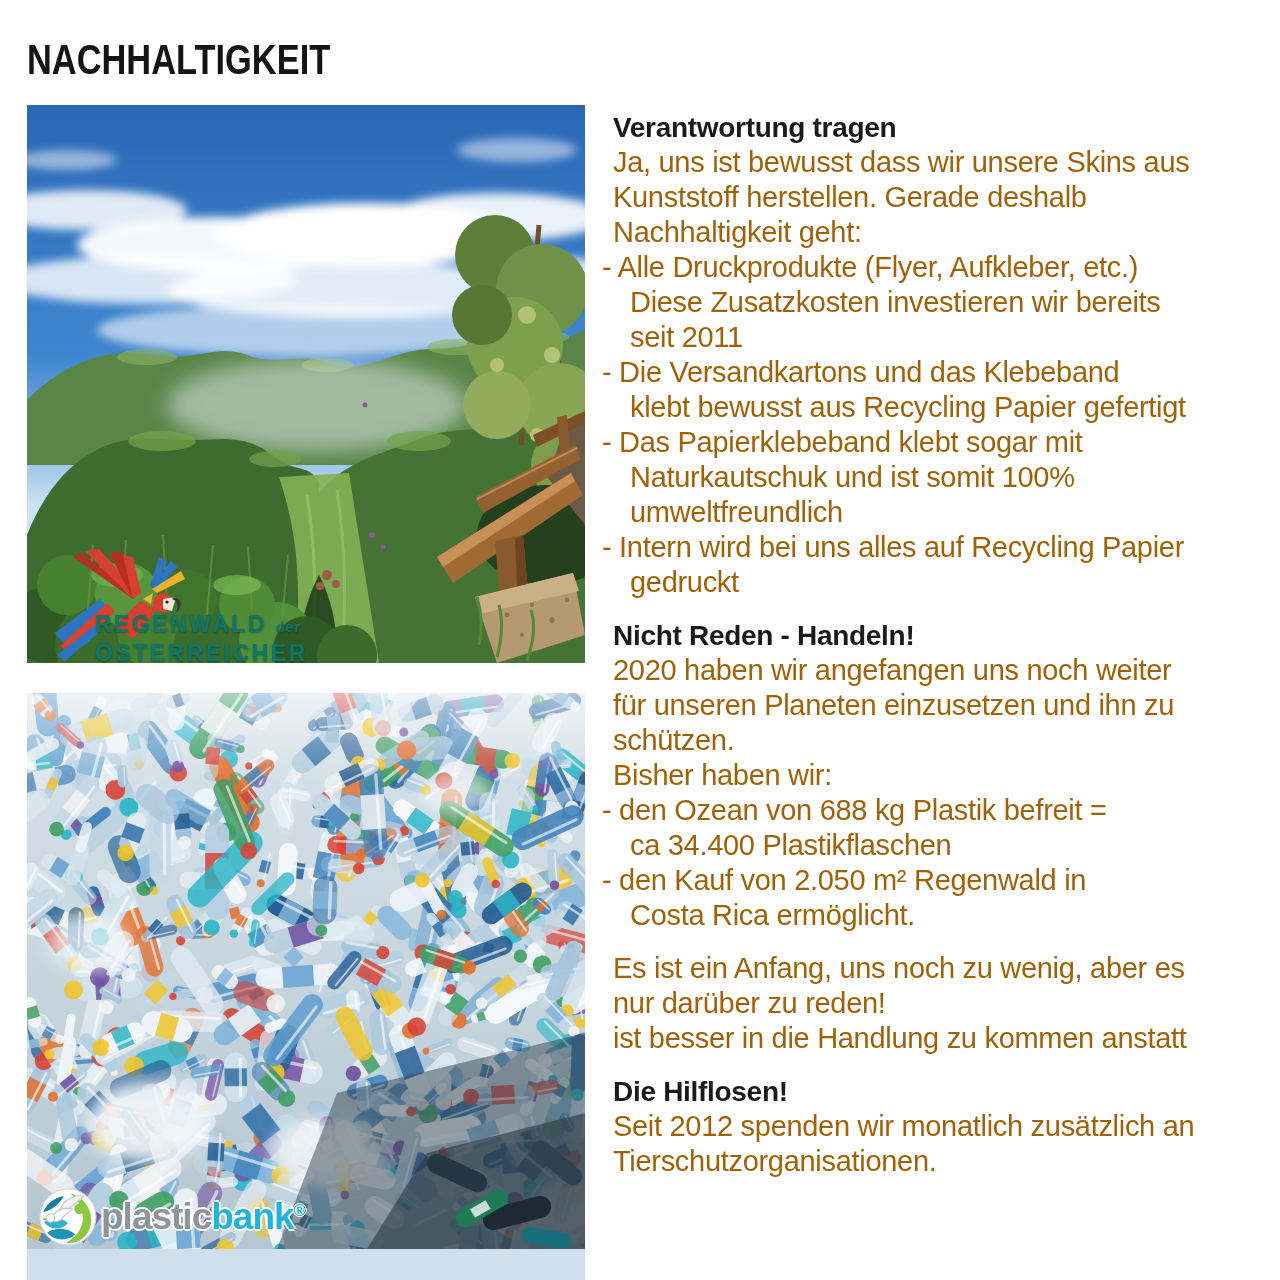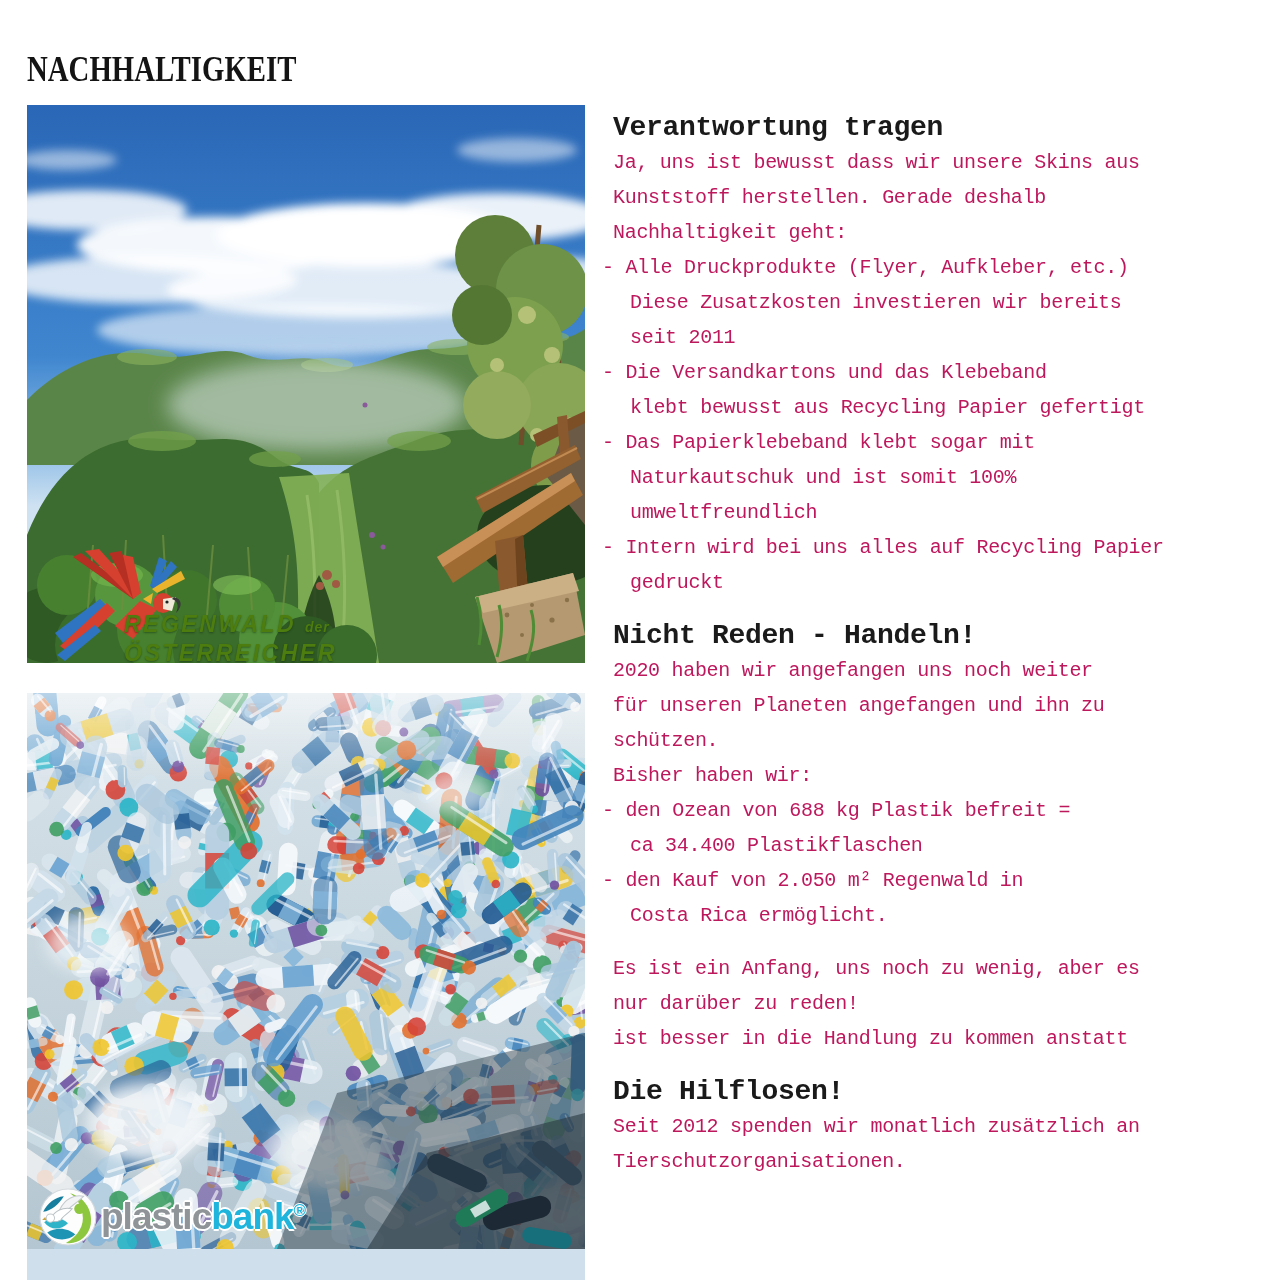--- a/index.html
+++ b/index.html
@@ -1,52 +1,52 @@
 <!DOCTYPE html>
 <html><head>
 <meta charset="utf-8">
 <style>
   html,body{margin:0;padding:0;background:#ffffff;}
   body{width:1280px;height:1280px;overflow:hidden;position:relative;
        font-family:"Liberation Sans",sans-serif;color:#232323;}
   .page{position:absolute;inset:0;background:#fff;}
 
-  .title{position:absolute;left:27px;top:24px;font-size:36px;font-weight:bold;
-         color:#141414;white-space:nowrap;font-family:Liberation Serif, serif;}
+  .title{position:absolute;left:27px;top:6px;font-size:43px;font-weight:bold;
+         color:#141414;white-space:nowrap;}
   .title .squeeze{display:inline-block;transform:scaleX(.8);transform-origin:left center;
          letter-spacing:0px;}
 
   .photo{position:absolute;left:27px;width:558px;overflow:hidden;background:#cfe0ec;}
   .photo svg{display:block;}
   #photo-rainforest{top:105px;height:558px;}
   #photo-plastic{top:693px;height:668px;}
 
   
-  .rf-logo{position:absolute;left:97px;top:506px;line-height:26px;
-           color:#4d7c0f;font-weight:bold;letter-spacing:2.5px;font-size:23px;
-           text-shadow:0 1px 2px rgba(10,40,15,.45);white-space:nowrap;font-style:italic;}
+  .rf-logo{position:absolute;left:68px;top:506px;line-height:26px;
+           color:#0f766e;font-weight:bold;letter-spacing:2.5px;font-size:23px;
+           text-shadow:0 1px 2px rgba(10,40,15,.45);white-space:nowrap;}
   .rf-logo .der{font-size:14px;letter-spacing:1px;}
 
   
   .pb-logo{position:absolute;left:12px;top:495px;display:flex;align-items:center;white-space:nowrap;}
   .pb-icon{width:58px;height:58px;flex:0 0 auto;}
   .pb-word{font-size:37px;font-weight:bold;letter-spacing:-1px;margin-left:4px;}
   .pb-plastic{color:#8f9498;
      text-shadow:-2px 0 0 #fff,2px 0 0 #fff,0 -2px 0 #fff,0 2px 0 #fff,
                  -1px -1px 0 #fff,1px 1px 0 #fff,1px -1px 0 #fff,-1px 1px 0 #fff;}
   .pb-bank{color:#1fb4dc;text-shadow:-2px 0 0 #fff,2px 0 0 #fff,0 -2px 0 #fff,0 2px 0 #fff;}
   .pb-reg{color:#1fb4dc;font-size:17px;vertical-align:super;font-weight:bold;
      text-shadow:-1px 0 0 #fff,1px 0 0 #fff,0 -1px 0 #fff,0 1px 0 #fff;}
 
   
   .text-col{position:absolute;left:613px;top:110px;width:660px;}
-  .sec{margin:0 0 18px 0;font-family:Liberation Mono, monospace;}
+  .sec{margin:0 0 18px 0;}
   .sec h2{margin:0;font-size:28px;line-height:35px;font-weight:bold;color:#1a1a1a;
           letter-spacing:-0.3px;white-space:nowrap;}
-  .ln{font-size:20px;line-height:35px;letter-spacing:-0.3px;white-space:nowrap;color:#be185d;}
+  .ln{font-size:29px;line-height:35px;letter-spacing:-0.3px;white-space:nowrap;color:#a16207;}
   .ln.c{padding-left:17px;}
   .ln.b{margin-left:-11px;}
 </style>
 </head>
 <body>
 
 <div class="page">
 
   <h1 class="title"><span class="squeeze">NACHHALTIGKEIT</span></h1>
 
@@ -1554,21 +1554,21 @@
       <div class="ln b">- Das Papierklebeband klebt sogar mit</div>
       <div class="ln c">Naturkautschuk und ist somit 100%</div>
       <div class="ln c">umweltfreundlich</div>
       <div class="ln b">- Intern wird bei uns alles auf Recycling Papier</div>
       <div class="ln c">gedruckt</div>
     </div>
 
     <div class="sec">
       <h2>Nicht Reden - Handeln!</h2>
       <div class="ln">2020 haben wir angefangen uns noch weiter</div>
-      <div class="ln">für unseren Planeten angefangen und ihn zu</div>
+      <div class="ln">für unseren Planeten einzusetzen und ihn zu</div>
       <div class="ln">schützen.</div>
       <div class="ln">Bisher haben wir:</div>
       <div class="ln b">- den Ozean von 688 kg Plastik befreit =</div>
       <div class="ln c">ca 34.400 Plastikflaschen</div>
       <div class="ln b">- den Kauf von 2.050 m² Regenwald in</div>
       <div class="ln c">Costa Rica ermöglicht.</div>
     </div>
 
     <div class="sec">
       <div class="ln">Es ist ein Anfang, uns noch zu wenig, aber es</div>

